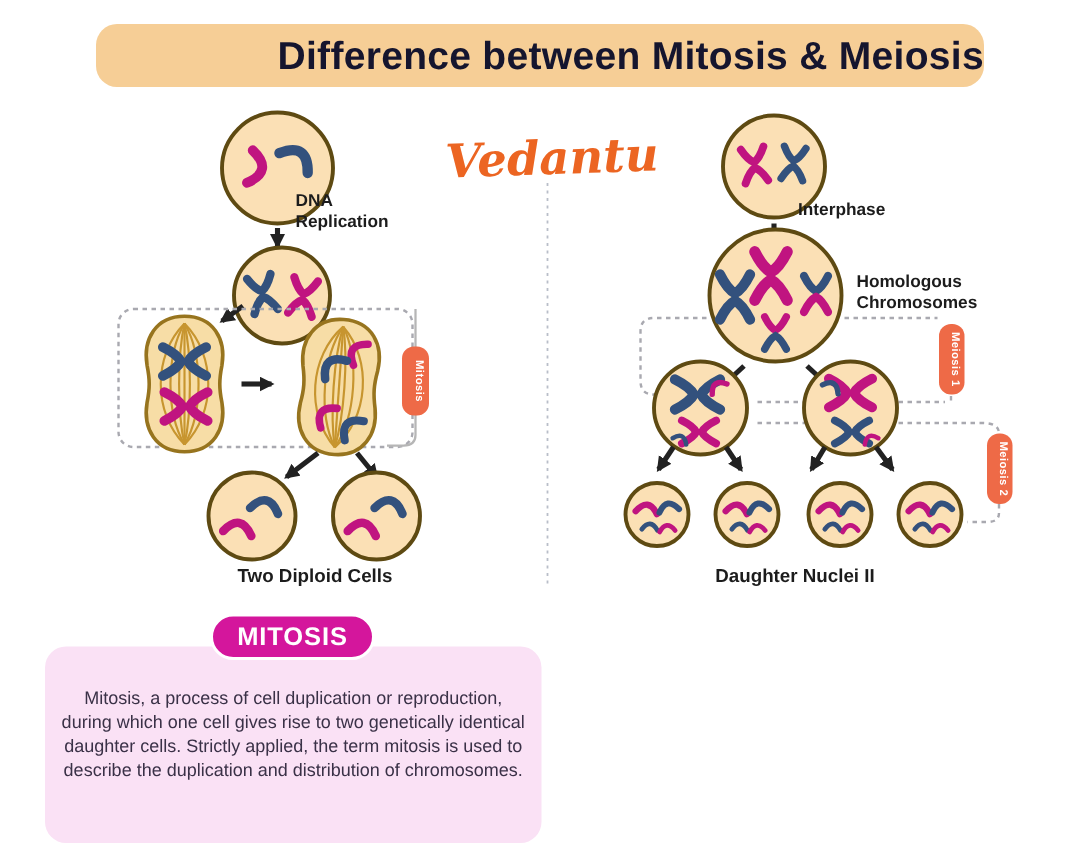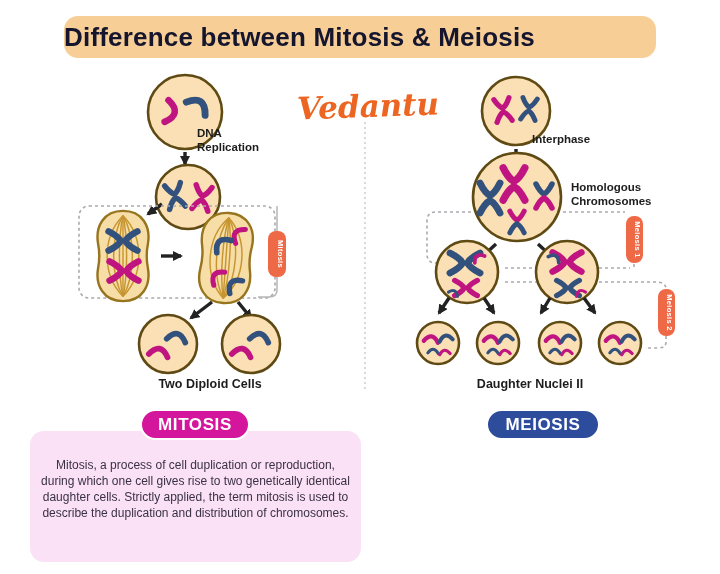--- a/index.html
+++ b/index.html
@@ -4,21 +4,21 @@
 <style>
   html,body { margin:0; padding:0; }
   .page {
     position:relative; width:720px; height:574px; background:#ffffff;
     overflow:hidden; font-family:"Liberation Sans", sans-serif;
   }
   
   .banner {
     position:absolute; left:64px; top:16px; width:592px; height:42px;
     background:#f6ce96; border-radius:14px;
-    display:flex; align-items:center; justify-content:flex-start;
+    display:flex; align-items:center; justify-content:flex-end;
   }
   .banner span {
     font-weight:bold; font-size:26px; color:#15152e; letter-spacing:.2px;
   }
   
   .brand {
     position:absolute; left:293px; top:84px; width:150px; height:44px;
     display:flex; align-items:center; justify-content:center;
     font-family:"DejaVu Serif", serif; font-style:italic; font-weight:bold;
     font-size:31px; color:#ec6522; transform:rotate(-2deg);
@@ -230,19 +230,18 @@
     <text class="lbl-c" x="530" y="388">Daughter Nuclei II</text>
   </svg>
 
   <div class="banner">
     <span>Difference between Mitosis &amp; Meiosis</span>
   </div>
 
   <div class="brand">Vedantu</div>
 
   <div class="badge badge-mitosis">MITOSIS</div>
-  <div class="badge badge-meiosis">MEIOSIS</div>
 
   <div class="desc-box box-pink">
     <p>Mitosis, a process of cell duplication or reproduction, during which one cell gives rise to two genetically identical daughter cells. Strictly applied, the term mitosis is used to describe the duplication and distribution of chromosomes.</p>
   </div>
 
 </div>
 
 </body></html>

